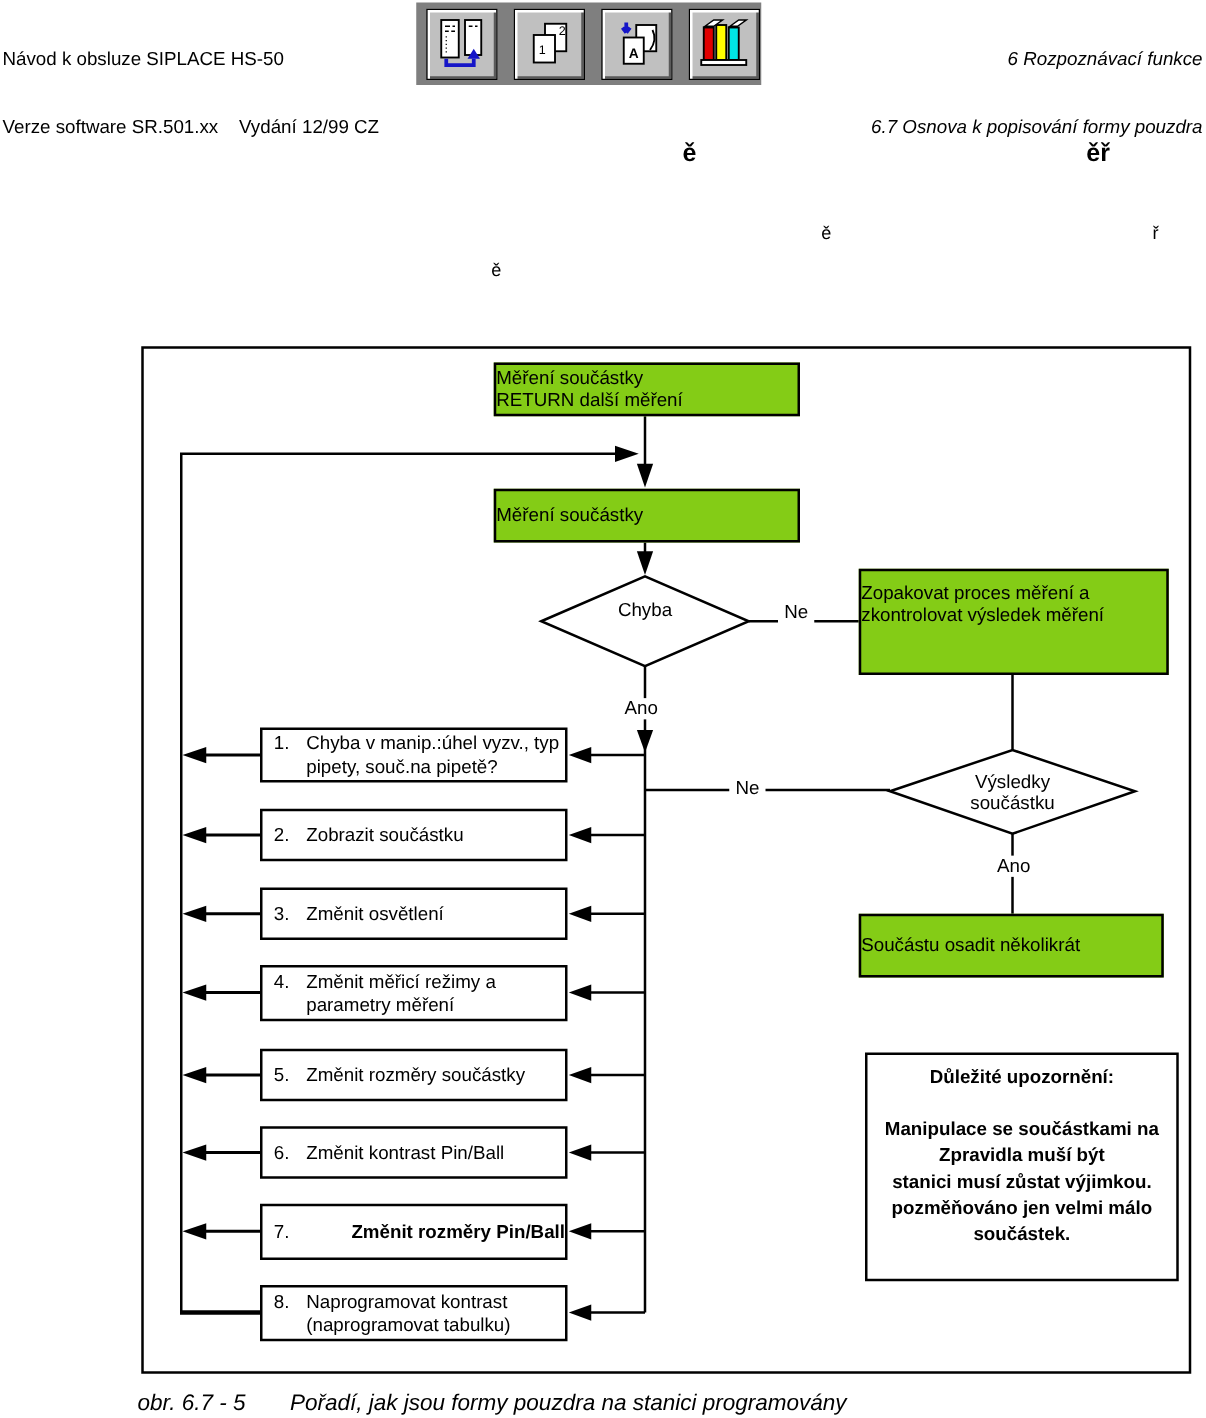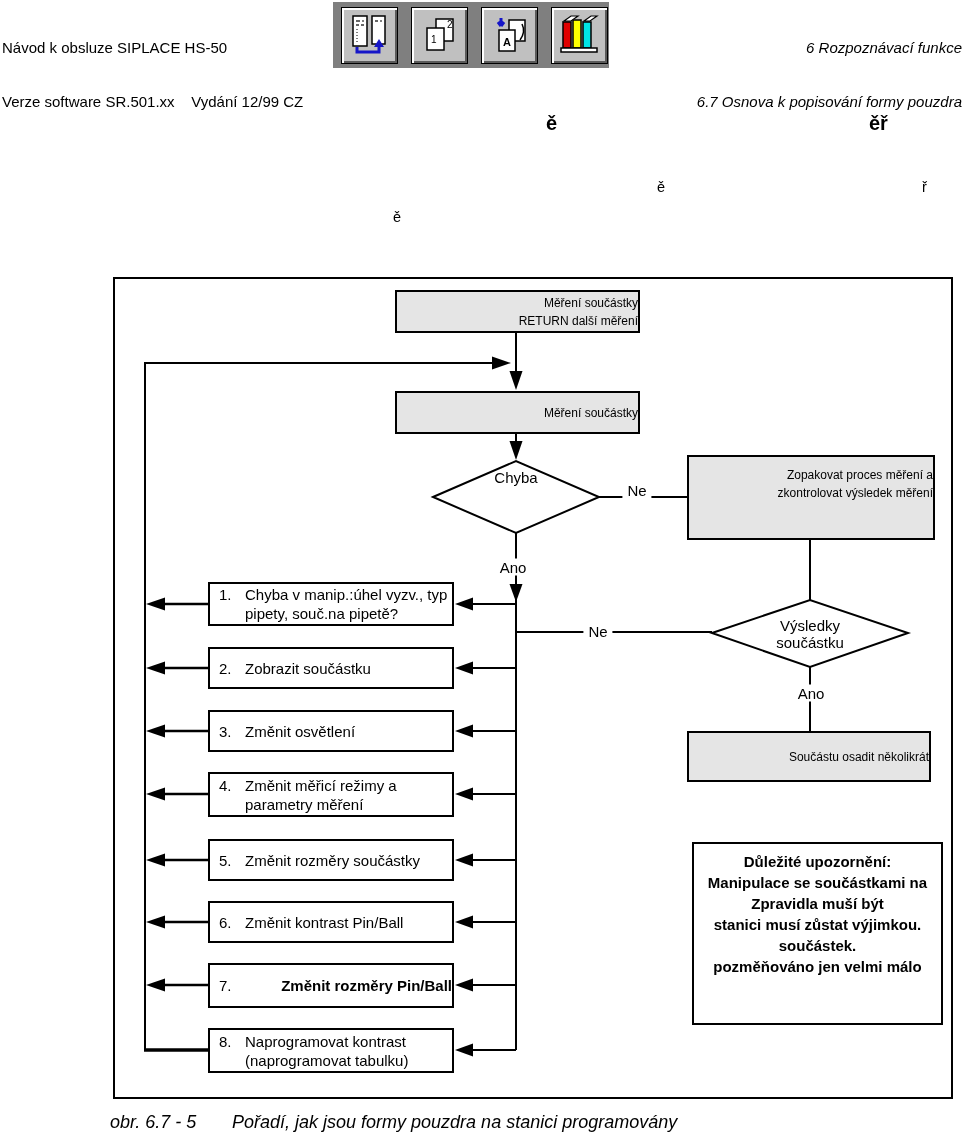--- a/index.html
+++ b/index.html
@@ -13,34 +13,34 @@
   .toolbar{left:333px;top:2px;width:276px;height:66px;background:#7f7f7f;display:flex;align-items:center;gap:13px;padding-left:8px;box-sizing:border-box;}
   .tbtn{width:55px;height:55px;background:#c0c0c0;border:1px solid #000;
         box-shadow:inset 2px 2px 0 #ffffff, inset -2px -2px 0 #5a5a5a;
         display:flex;align-items:center;justify-content:center;}
   
   .stray{position:absolute;font-size:14.5px;}
   .stray.b{font-weight:bold;font-size:20px;}
   
   .frame{left:113px;top:277px;width:836px;height:818px;border:2px solid #000;}
   svg.wires{left:0;top:0;pointer-events:none;}
-  .node{position:absolute;background:#e5e5e5;border:2px solid #000;box-sizing:border-box;
-        font-size:12px;line-height:18px;text-align:right;}
+  .node{position:absolute;background:#84cc16;border:2px solid #000;box-sizing:border-box;
+        font-size:15px;line-height:18px;text-align:left;}
   .vcenter{display:flex;flex-direction:column;justify-content:center;}
   .dlabel{position:absolute;font-size:15px;line-height:17px;text-align:center;display:flex;flex-direction:column;justify-content:center;}
   .elabel{position:absolute;font-size:15px;background:#fff;padding:0 5px;transform:translate(-50%,-50%);}
   .step{position:absolute;left:208px;width:246px;background:#fff;border:2px solid #000;box-sizing:border-box;
         font-size:15px;line-height:19px;display:flex;align-items:center;}
   .step-inner{display:flex;width:100%;padding-left:9px;box-sizing:border-box;}
   .step-num{width:26px;flex:none;}
   .step-txt{flex:1;text-align:left;}
   .step.bold7 .step-txt{font-weight:bold;text-align:right;}
   .note{left:692px;top:842px;width:251px;height:183px;border:2px solid #000;box-sizing:border-box;
         font-weight:bold;font-size:15px;line-height:21px;text-align:center;padding-top:7px;}
-  .note-title{}
+  .note-title{margin-bottom:21px;}
   .caption{left:110px;top:1112px;font-style:italic;font-size:18px;}
   .caption .cap-txt{position:absolute;left:122px;top:0;white-space:pre;}
   .cap-fig{white-space:pre;}
 </style>
 </head>
 <body>
 
 <div class="abs hdr hdr-left">
   <div>Návod k obsluze SIPLACE HS-50</div>
   <div>Verze software SR.501.xx    Vydání 12/99 CZ</div>
@@ -163,21 +163,21 @@
   </g>
 </svg>
 
 <div class="node vcenter" style="left:395px;top:290px;width:245px;height:43px;">
   <div>Měření součástky</div>
   <div>RETURN další měření</div>
 </div>
 <div class="node vcenter" style="left:395px;top:391px;width:245px;height:43px;">
   <div>Měření součástky</div>
 </div>
-<div class="dlabel" style="left:433px;top:441px;width:166px;height:72px;">
+<div class="dlabel" style="left:433px;top:452px;width:166px;height:72px;">
   <div>Chyba</div>
 </div>
 <div class="node" style="left:687px;top:455px;width:248px;height:85px;padding-top:9px;">
   <div>Zopakovat proces měření a</div>
   <div>zkontrolovat výsledek měření</div>
 </div>
 <div class="dlabel" style="left:712px;top:600px;width:196px;height:67px;">
   <div>Výsledky</div>
   <div>součástku</div>
 </div>
@@ -256,20 +256,20 @@
         <div>(naprogramovat tabulku)</div>
       </div>
     </div>
 </div>
 
 <div class="abs note">
   <div class="note-title">Důležité upozornění:</div>
   <div>Manipulace se součástkami na</div>
   <div>Zpravidla muší být</div>
   <div>stanici musí zůstat výjimkou.</div>
+  <div>pozměňováno jen velmi málo</div>
   <div>součástek.</div>
-  <div>pozměňováno jen velmi málo</div>
 </div>
 
 <div class="abs caption">
   <span class="cap-fig">obr. 6.7 - 5</span>
   <span class="cap-txt">Pořadí, jak jsou formy pouzdra na stanici programovány</span>
 </div>
 
 </body></html>

